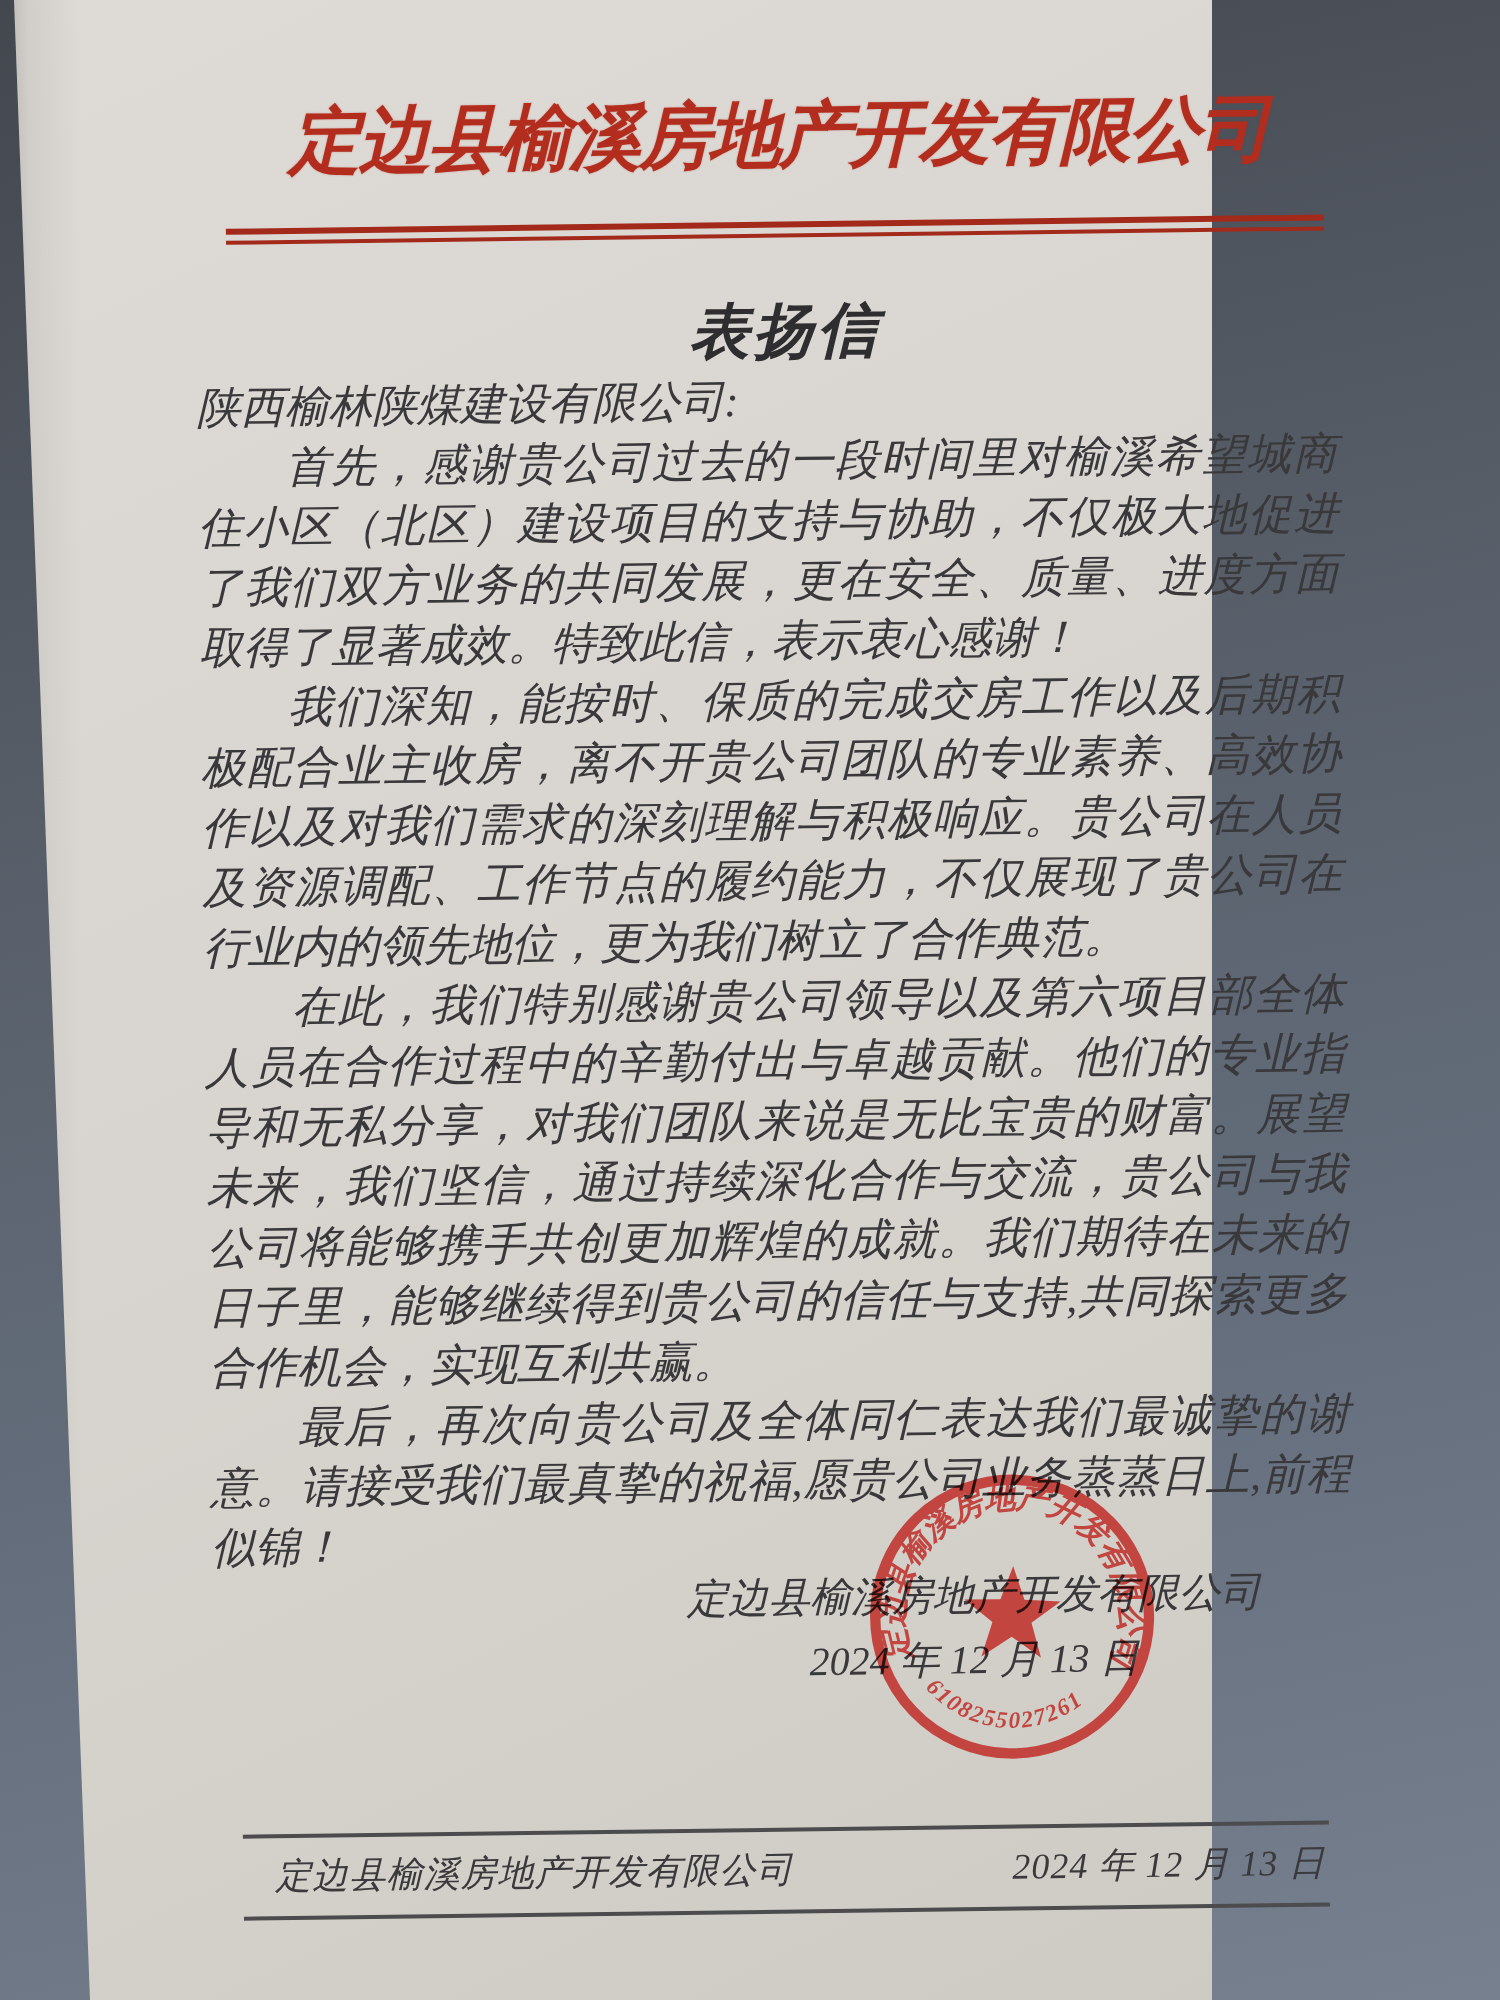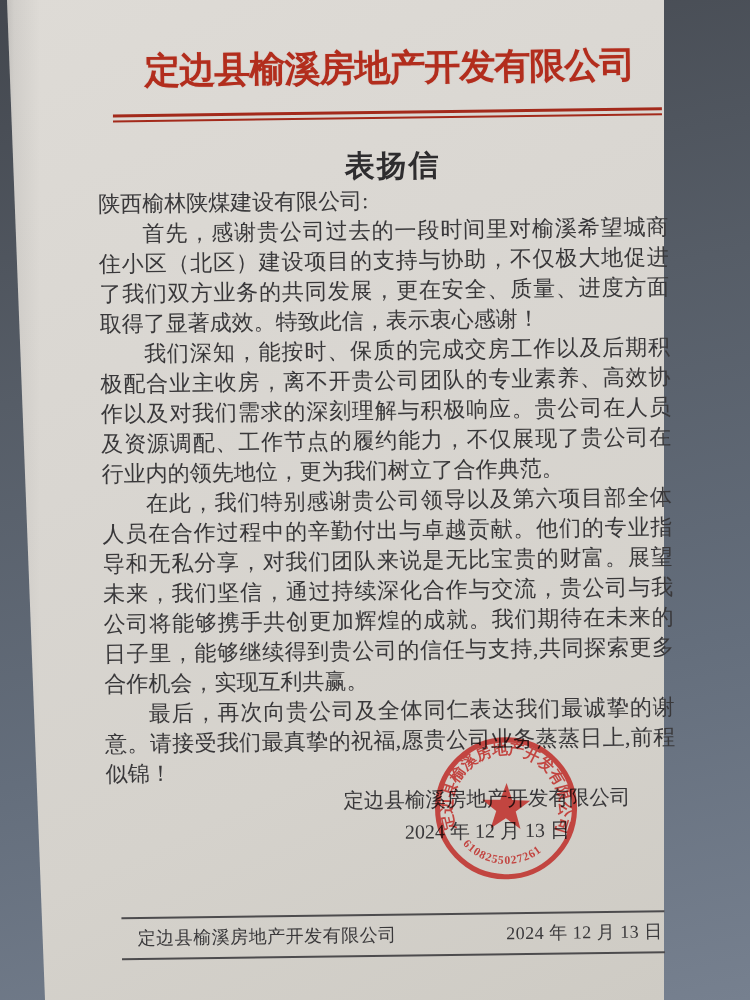--- a/index.html
+++ b/index.html
@@ -15,24 +15,25 @@
     position: absolute;
     inset: 0;
     width: 750px;
     height: 1000px;
     background: linear-gradient(168deg, #43474e 0%, #565d67 35%, #646e7c 68%, #76808f 100%);
   }
   
   .paper {
     position: absolute;
     inset: 0;
-    width: 664px;
+    width: 606px;
     height: 1000px;
     clip-path: polygon(7px 0px, 750px 0px, 750px 1000px, 45px 1000px);
     background: linear-gradient(155deg, #dedbd6 0%, #d9d6d1 40%, #d5d2cc 70%, #cecbc4 100%);
+    font-style: italic;
   }
   
   .paper::before {
     content: "";
     position: absolute;
     inset: 0;
     background: linear-gradient(90deg, rgba(40,40,45,.22) 0px, rgba(40,40,45,.07) 14px, rgba(40,40,45,0) 40px);
   }
   
   .sheet {

